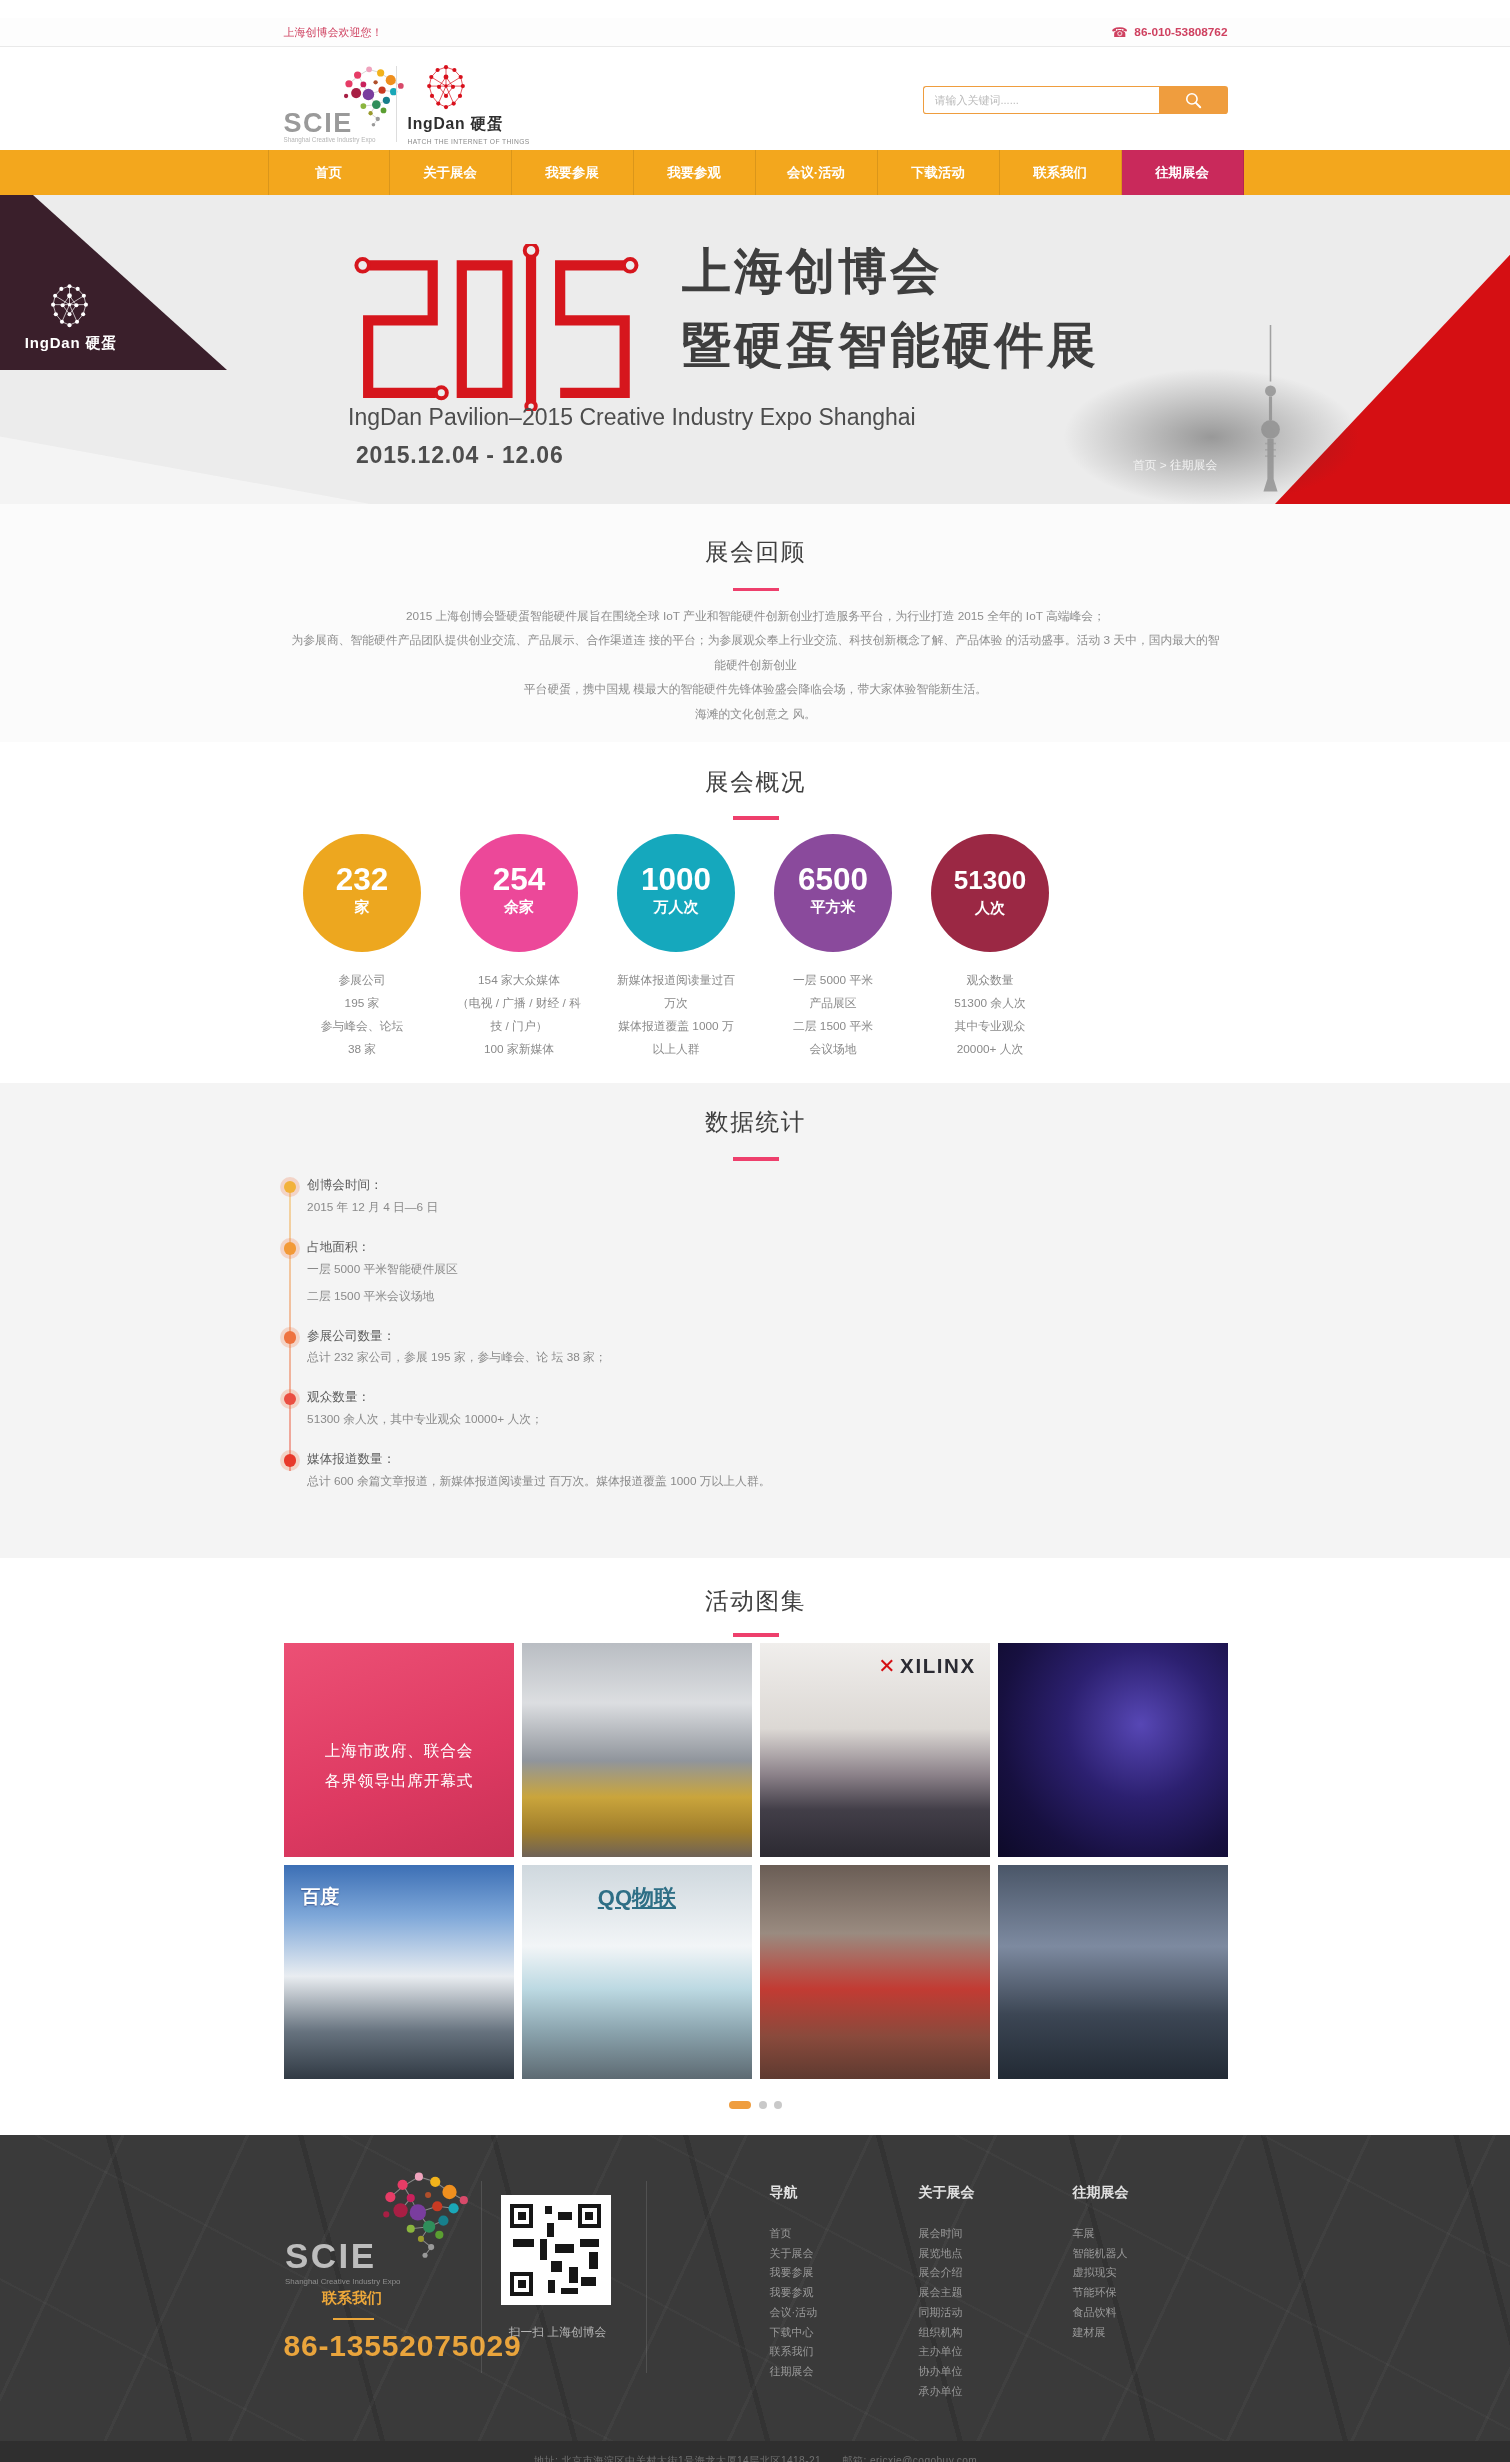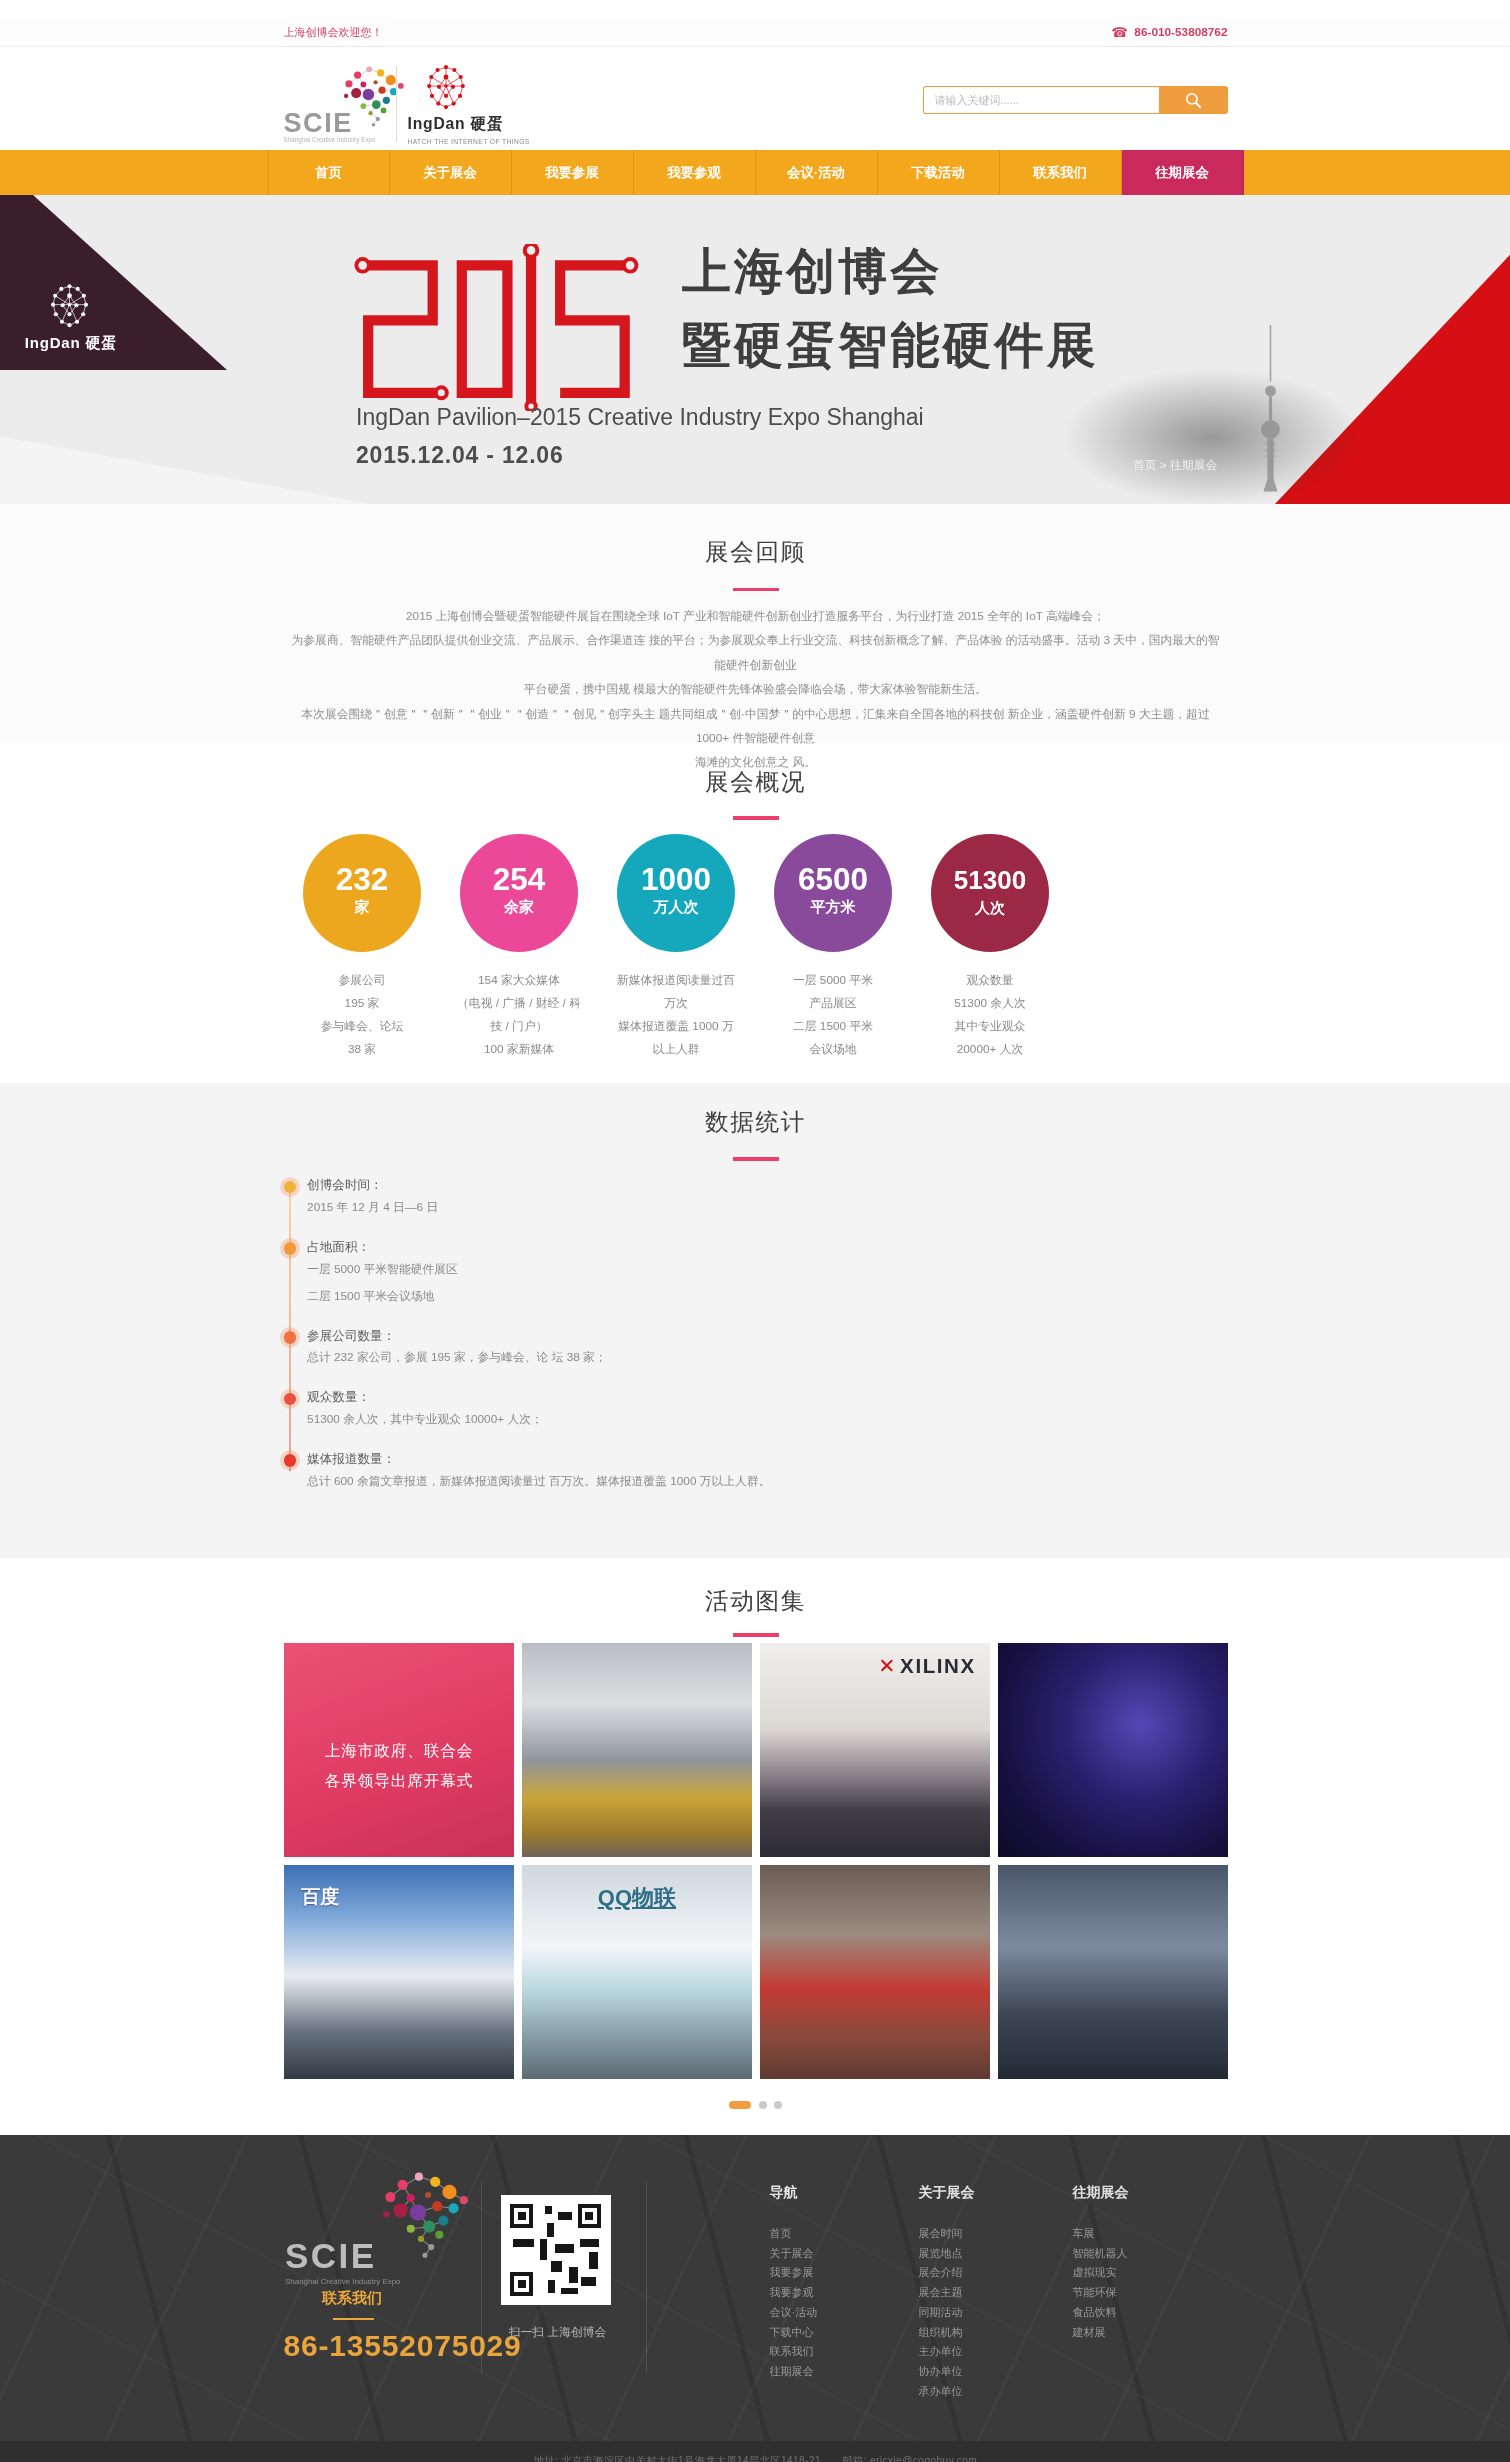--- a/index.html
+++ b/index.html
@@ -35,21 +35,21 @@
   
   .banner{height:309px;background:#ececec;position:relative;overflow:hidden;}
   .banner-wedge{position:absolute;left:0;top:0;width:315px;height:309px;background:#3a1f2b;clip-path:polygon(0 0,33px 0,227px 175px,0 175px);}
   .banner-wedge-logo{position:absolute;left:49px;top:88px;}
   .banner-wedge-text{position:absolute;left:7.9px;top:139px;width:126px;text-align:center;color:#fff;font-size:15px;font-weight:bold;letter-spacing:0.8px;}
   .banner-light-wedge{position:absolute;left:0;bottom:0;width:370px;height:71px;background:#f6f6f6;clip-path:polygon(0 5%,100% 100%,0 100%);opacity:.85;}
   .banner-red-triangle{position:absolute;right:0;top:0;width:236px;height:309px;background:#d50f13;clip-path:polygon(0 100%,100% 100%,100% 19%);}
   .year-graphic{position:absolute;left:354px;top:49px;}
   .banner-title1{position:absolute;left:682px;top:44px;font-size:49px;font-weight:bold;color:#3e3e3e;letter-spacing:3.1px;}
   .banner-title2{position:absolute;left:682px;top:118px;font-size:49px;font-weight:bold;color:#3e3e3e;letter-spacing:3.1px;}
-  .banner-sub{position:absolute;left:356px;top:209px;font-size:23px;color:#4d4d4d;}
+  .banner-sub{position:absolute;left:348px;top:209px;font-size:23px;color:#4d4d4d;}
   .banner-dates{position:absolute;left:356px;top:247px;font-size:23px;font-weight:bold;color:#4d4d4d;letter-spacing:0.8px;}
   .tower-shadow{position:absolute;left:1062px;top:173px;width:299px;height:138px;background:radial-gradient(ellipse at center,rgba(50,50,50,.45),rgba(50,50,50,0) 70%);}
   .tower{position:absolute;left:1253px;top:130px;}
   .breadcrumb{position:absolute;left:1133px;top:263px;font-size:11.8px;color:#f2f2f2;cursor:pointer;}
   
   .sec-title{font-size:23.6px;color:#3f3f3f;text-align:center;letter-spacing:1.6px;line-height:31.5px;}
   .underline{width:46px;height:3.9px;background:#ee3f6c;margin:0 auto;}
   
   .review{height:238px;background:#fbfbfb;box-sizing:border-box;padding-top:33px;}
   .review .underline{margin-top:19px;}
@@ -291,21 +291,20 @@
   <div class="breadcrumb">首页 &gt; 往期展会</div>
 </div>
 
 <div class="review">
   <div class="sec-title">展会回顾</div>
   <div class="underline"></div>
   <div class="review-text">
     <div class="review-line">2015 上海创博会暨硬蛋智能硬件展旨在围绕全球 IoT 产业和智能硬件创新创业打造服务平台，为行业打造 2015 全年的 IoT 高端峰会；</div>
     <div class="review-line">为参展商、智能硬件产品团队提供创业交流、产品展示、合作渠道连 接的平台；为参展观众奉上行业交流、科技创新概念了解、产品体验 的活动盛事。活动 3 天中，国内最大的智能硬件创新创业</div>
     <div class="review-line">平台硬蛋，携中国规 模最大的智能硬件先锋体验盛会降临会场，带大家体验智能新生活。</div>
-    <div class="review-line">本次展会围绕＂创意＂＂创新＂＂创业＂＂创造＂＂创见＂创字头主 题共同组成＂创·中国梦＂的中心思想，汇集来自全国各地的科技创 新企业，涵盖硬件创新 9 大主题，超过 1000+ 件智能硬件创意</div>
     <div class="review-line">海滩的文化创意之 风。</div>
   </div>
 </div>
 
 <div class="overview">
   <div class="sec-title">展会概况</div>
   <div class="underline"></div>
   <div class="stats-row">
 
     <div class="stat">

